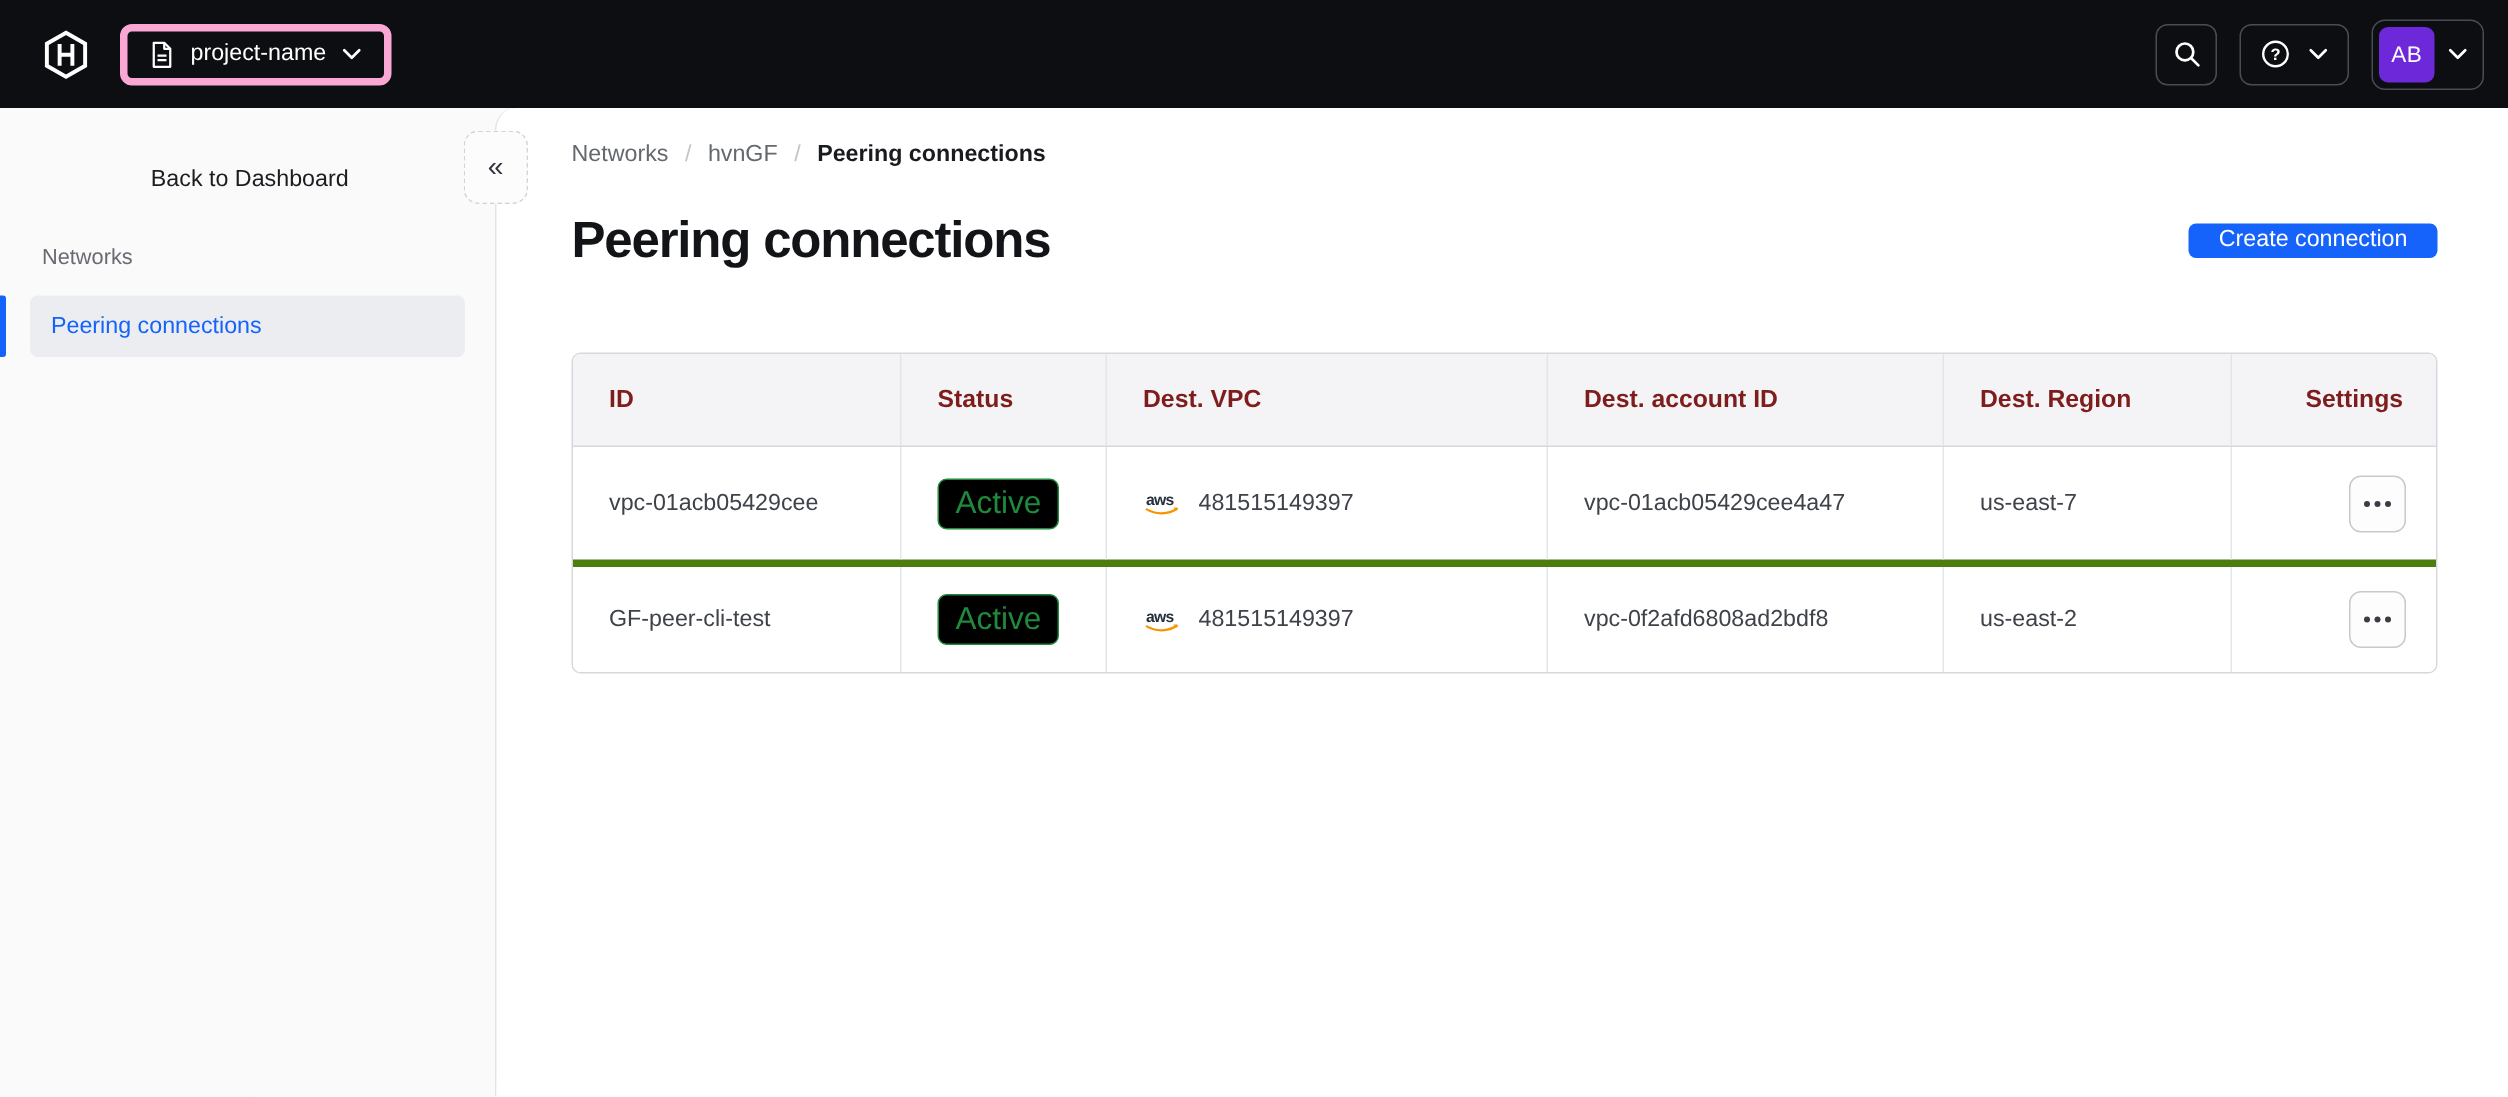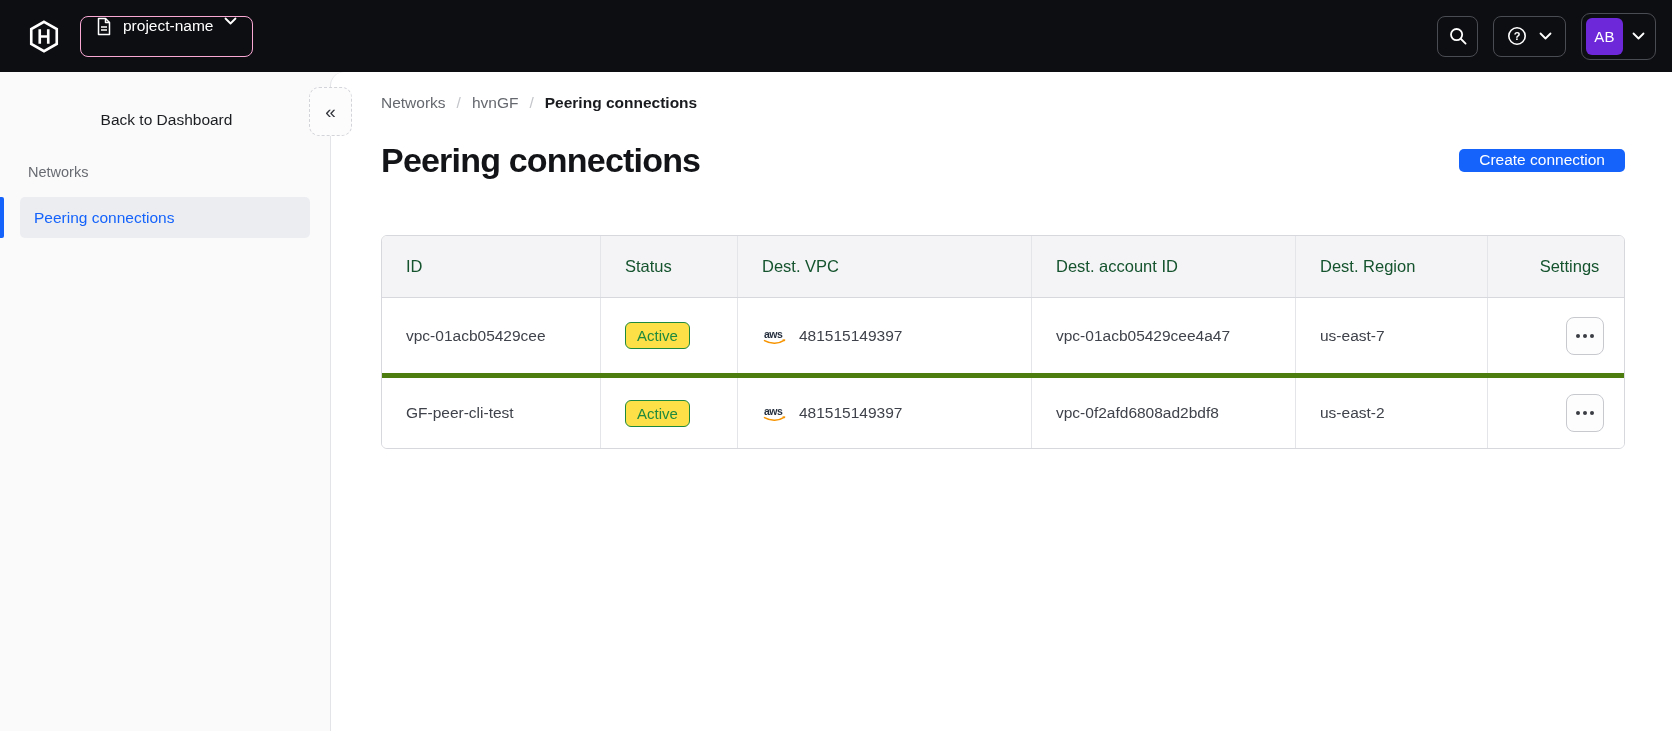--- a/index.html
+++ b/index.html
@@ -14,22 +14,22 @@
   
   .topbar {
     height: 72px; flex: 0 0 72px;
     background: #0d0e12;
     display: flex; align-items: center;
     padding: 0 16px 0 26px;
   }
   .logo-wrap { width: 36px; height: 40px; display: flex; align-items: center; justify-content: center; }
   .project-btn {
     margin-left: 18px; height: 41px;
-    display: flex; gap: 11px;
-    border: 1px solid #f9a8d4; border-radius: 8px;
+    display: flex; align-items: center; gap: 11px;
+    border: 5px solid #f9a8d4; border-radius: 8px;
     background: transparent; color: #ffffff;
     padding: 0 15px; font-size: 15.5px; font-weight: 500;
     font-family: inherit; cursor: pointer;
   }
   .topbar-spacer { flex: 1; }
   .tb-btn {
     height: 41px; border: 1px solid #4a4c53; border-radius: 8px;
     background: transparent; color: #fff; cursor: pointer;
     display: flex; align-items: center; justify-content: center;
     font-family: inherit;
@@ -101,37 +101,37 @@
   }
 
   
   .table {
     margin-top: 53px;
     border: 1px solid #d7d8dd; border-radius: 6px;
     overflow: hidden; background: #fff;
   }
   .t-row { display: grid; grid-template-columns: 218px 137px 294px 264px 192px 1fr; }
   .t-head { background: #f4f4f6; border-bottom: 1px solid #d7d8dd; height: 62px; }
-  .t-head .t-cell { font-weight: 400; font-size: 16.5px; color: #14532d; }
+  .t-head .t-cell { font-weight: 700; font-size: 16.5px; color: #7f1d1d; }
   .t-body { height: 75px; background: #fff; }
   .t-body + .t-body { border-top: 5px solid #4d7c0f; }
   .t-cell {
     display: flex; align-items: center; padding-left: 24px;
     font-size: 15.5px; color: #3f424a; overflow: hidden; white-space: nowrap;
   }
   .t-cell + .t-cell { border-left: 1px solid #e4e5e9; }
   .cell-settings { justify-content: flex-end; padding-right: 20px; padding-left: 27px; }
   .t-head .cell-settings { justify-content: center; padding-right: 0; }
 
   .badge {
     display: inline-flex; align-items: center;
     padding: 4px 11px; border: 1.5px solid #1f8a3d; border-radius: 6px;
-    color: #1f8a3d; font-size: 15px; font-weight: 500; background: #fde047;
-  }
-  .account-cell-inner { display: flex; align-items: flex-end; gap: 11px; }
+    color: #1f8a3d; font-size: 21px; font-weight: 500; background: #000000;
+  }
+  .account-cell-inner { display: flex; align-items: center; gap: 11px; }
 
   .kebab-btn {
     width: 38px; height: 38px;
     border: 1px solid #c7c9ce; border-radius: 8px;
     background: #fdfdfe; cursor: pointer;
     display: flex; align-items: center; justify-content: center; gap: 3px;
   }
   .kebab-btn .dot { width: 4px; height: 4px; border-radius: 50%; background: #3a3d44; }
 </style>
 </head>

